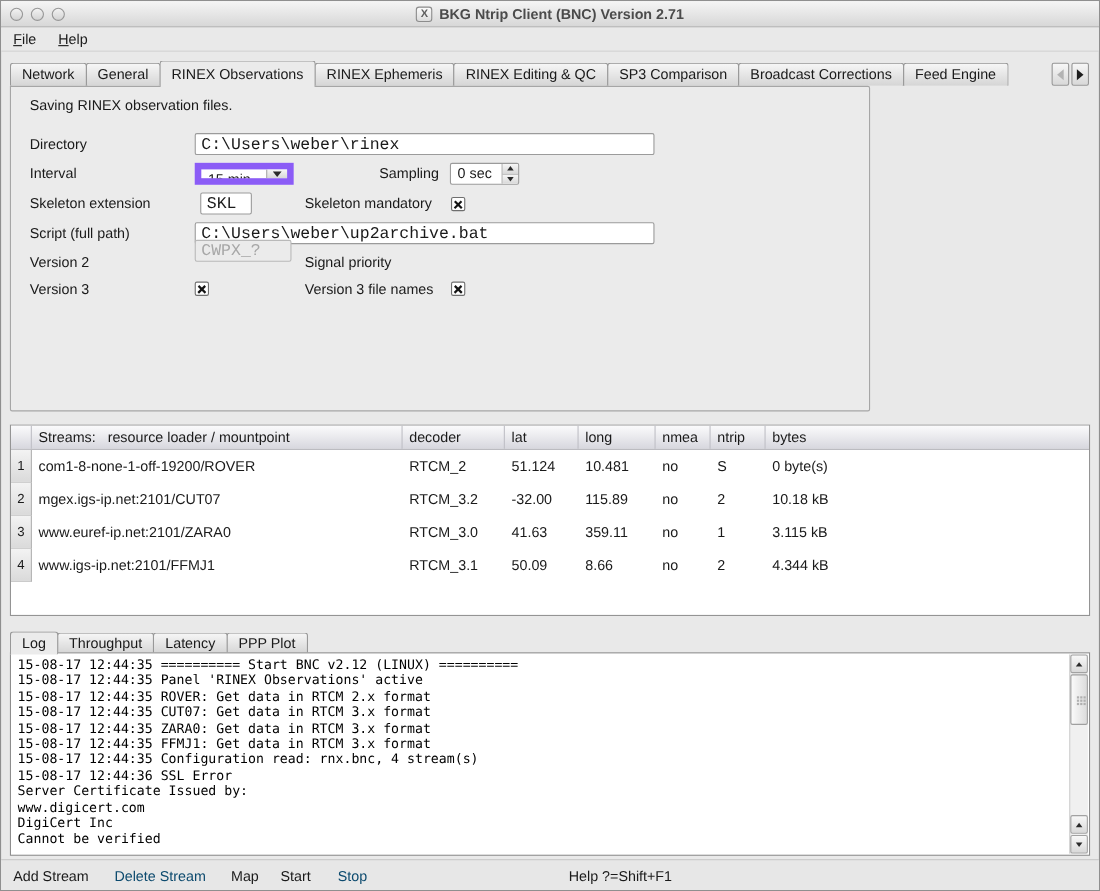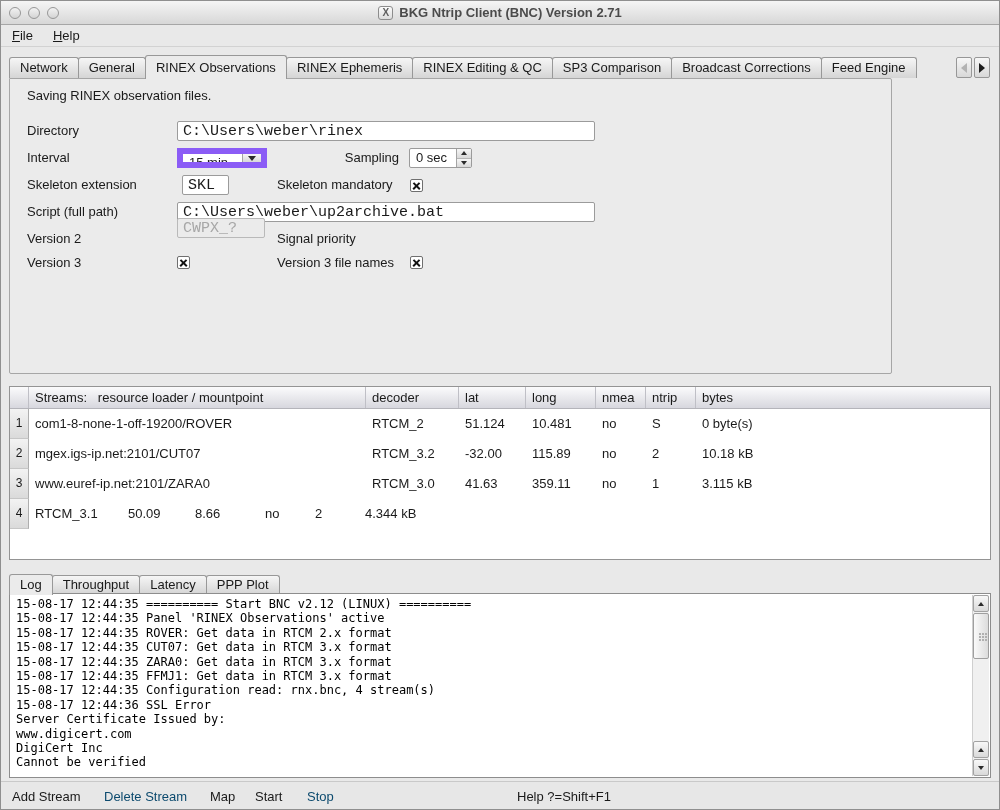--- a/index.html
+++ b/index.html
@@ -68,21 +68,21 @@
   .tab-scroll-btn {
     width:16px; height:21px; border:1px solid #979797; border-radius:2px;
     background: linear-gradient(#f7f7f7, #d8d8d8);
     display:flex; align-items:center; justify-content:center;
   }
   .tri-left  { width:0; height:0; border-top:5px solid transparent; border-bottom:5px solid transparent; border-right:6px solid #b3b3b3; }
   .tri-right { width:0; height:0; border-top:5px solid transparent; border-bottom:5px solid transparent; border-left:6px solid #1d1d1d; }
 
   
   .panel {
-    position:absolute; top:77px; left:8px; width:883px; height:296px;
+    position:absolute; top:77px; left:8px; width:782px; height:296px;
     background:#ebebeb; border:1px solid #a6a6a6; border-radius:0 2px 2px 2px;
     z-index:2;
   }
   .panel .desc { position:absolute; left:17px; top:9px; }
   .flabel { position:absolute; height:20px; line-height:20px; white-space:nowrap; }
   .field {
     position:absolute; height:20px; border:1px solid #9b9b9b; border-radius:2px;
     background:#fff; padding:0 5px; font-family:Liberation Mono, monospace;
     font-size:15px; color:#1a1a1a;
   }
@@ -298,20 +298,21 @@
     <div class="td c-streams">www.euref-ip.net:2101/ZARA0</div>
     <div class="td c-decoder">RTCM_3.0</div>
     <div class="td c-lat">41.63</div>
     <div class="td c-long">359.11</div>
     <div class="td c-nmea">no</div>
     <div class="td c-ntrip">1</div>
     <div class="td c-bytes">3.115 kB</div>
   </div>
   <div class="trow">
     <div class="rownum">4</div>
+    <div class="td c-streams">www.igs-ip.net:2101/FFMJ1</div>
     <div class="td c-decoder">RTCM_3.1</div>
     <div class="td c-lat">50.09</div>
     <div class="td c-long">8.66</div>
     <div class="td c-nmea">no</div>
     <div class="td c-ntrip">2</div>
     <div class="td c-bytes">4.344 kB</div>
   </div>
 </div>
 
 <div class="tabbar log-tabbar">

